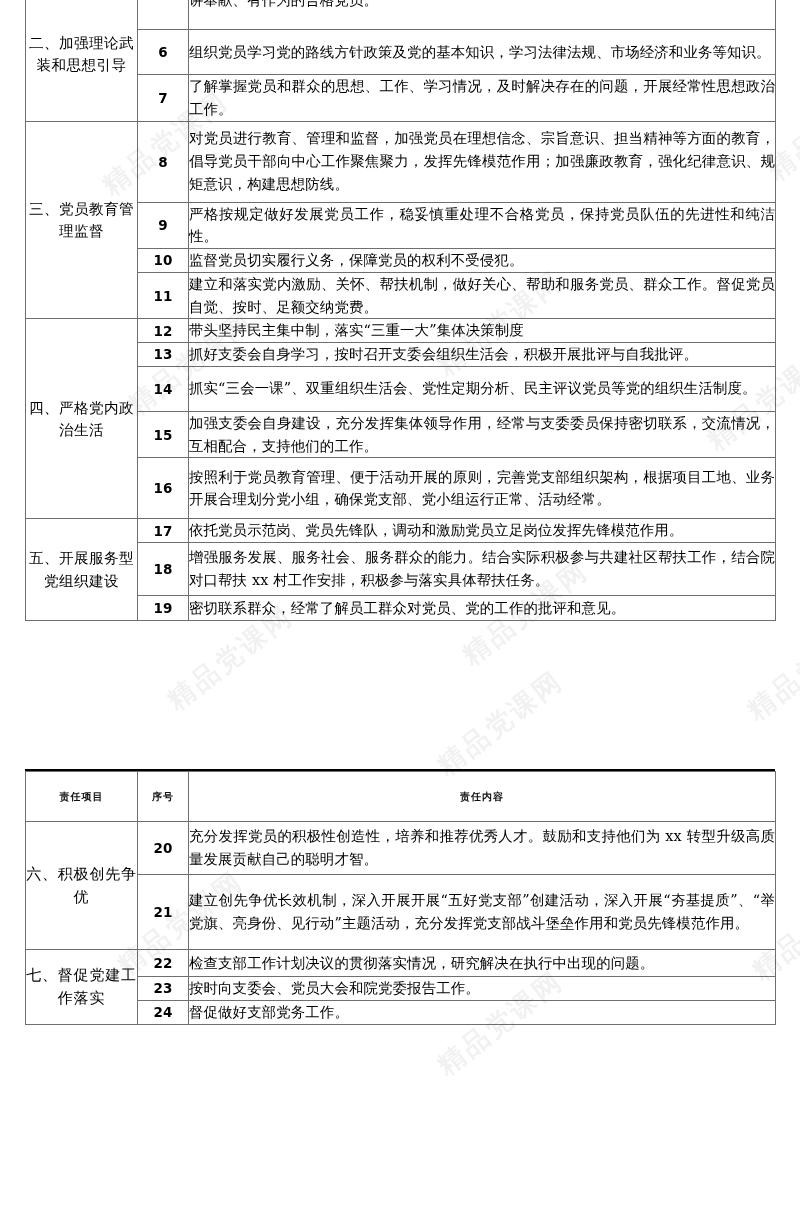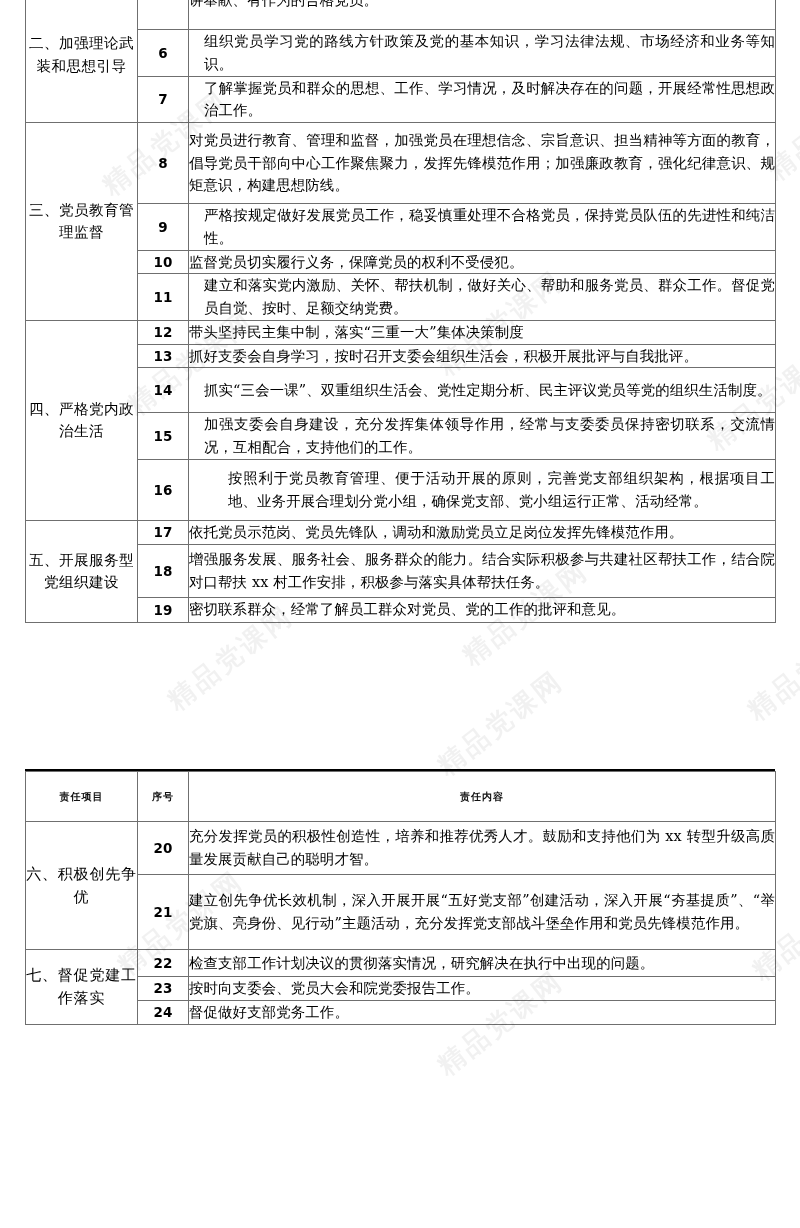--- a/index.html
+++ b/index.html
@@ -117,21 +117,21 @@
 
   
   .body-cell {
     text-align: justify;
     text-justify: inter-ideograph;
     font-size: 14.4px;
     line-height: 1.58;
     padding: 4px 7px 4px 8px;
     letter-spacing: 0.15px;
   }
-  .body-cell.t2     { height: 44px; padding-left: 15px; }
+  .body-cell.t2     { height: 44px; }
 </style>
 </head>
 <body>
 
 <div class="page">
 
   <div class="watermark-layer">
     <div class="wm" style="left:430px; top:355px;">精品党课网</div>
     <div class="wm" style="left:120px; top:395px;">精品党课网</div>
     <div class="wm" style="left:700px; top:430px;">精品党课网</div>
@@ -205,21 +205,21 @@
         <tr>
           <td class="num-cell">14</td>
           <td class="body-cell t2">抓实“三会一课”、双重组织生活会、党性定期分析、民主评议党员等党的组织生活制度。</td>
         </tr>
         <tr>
           <td class="num-cell">15</td>
           <td class="body-cell t2">加强支委会自身建设，充分发挥集体领导作用，经常与支委委员保持密切联系，交流情况，互相配合，支持他们的工作。</td>
         </tr>
         <tr>
           <td class="num-cell">16</td>
-          <td class="body-cell" style="height:60px;padding-left:39px;">按照利于党员教育管理、便于活动开展的原则，完善党支部组织架构，根据项目工地、业务开展合理划分党小组，确保党支部、党小组运行正常、活动经常。</td>
+          <td class="body-cell" style="height:60px;">按照利于党员教育管理、便于活动开展的原则，完善党支部组织架构，根据项目工地、业务开展合理划分党小组，确保党支部、党小组运行正常、活动经常。</td>
         </tr>
 
         <tr>
           <td class="cat-cell" rowspan="3">
             <span>五、开展服务型党组织建设</span>
           </td>
           <td class="num-cell">17</td>
           <td class="body-cell" style="height:22px;">依托党员示范岗、党员先锋队，调动和激励党员立足岗位发挥先锋模范作用。</td>
         </tr>
         <tr>

